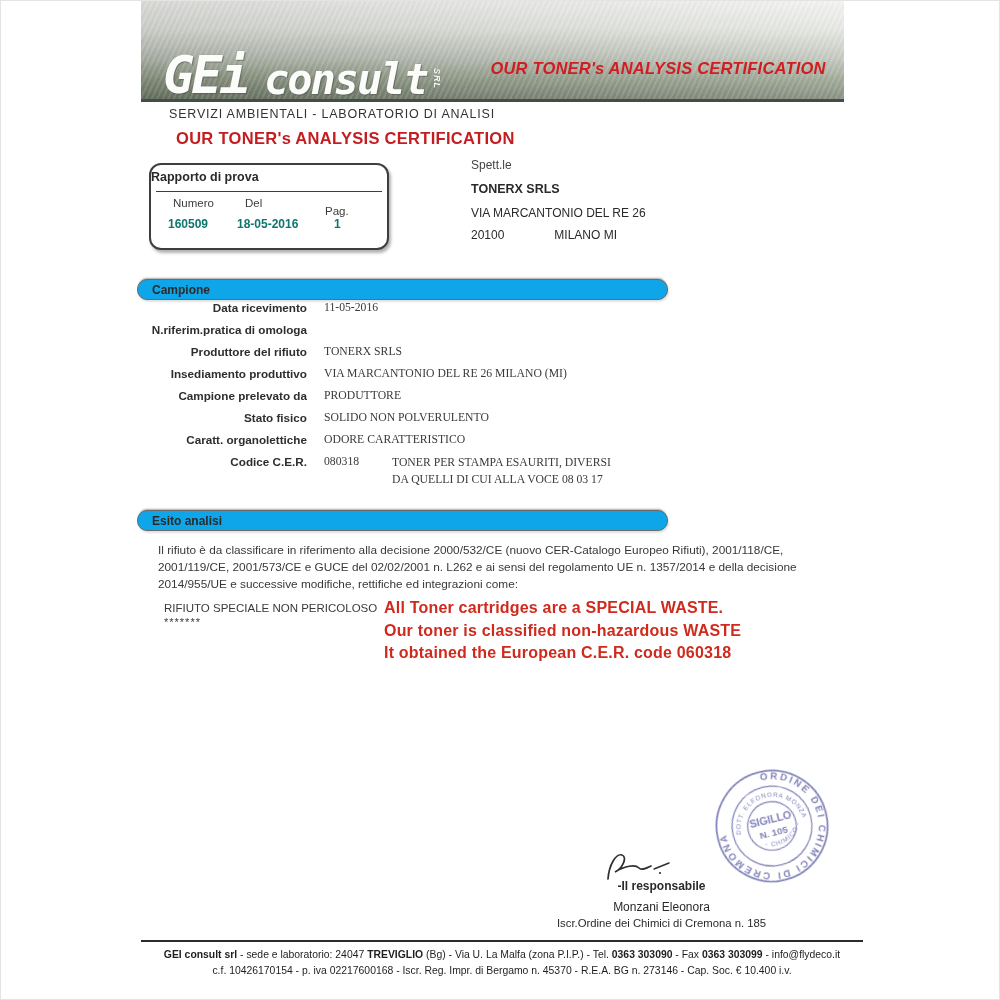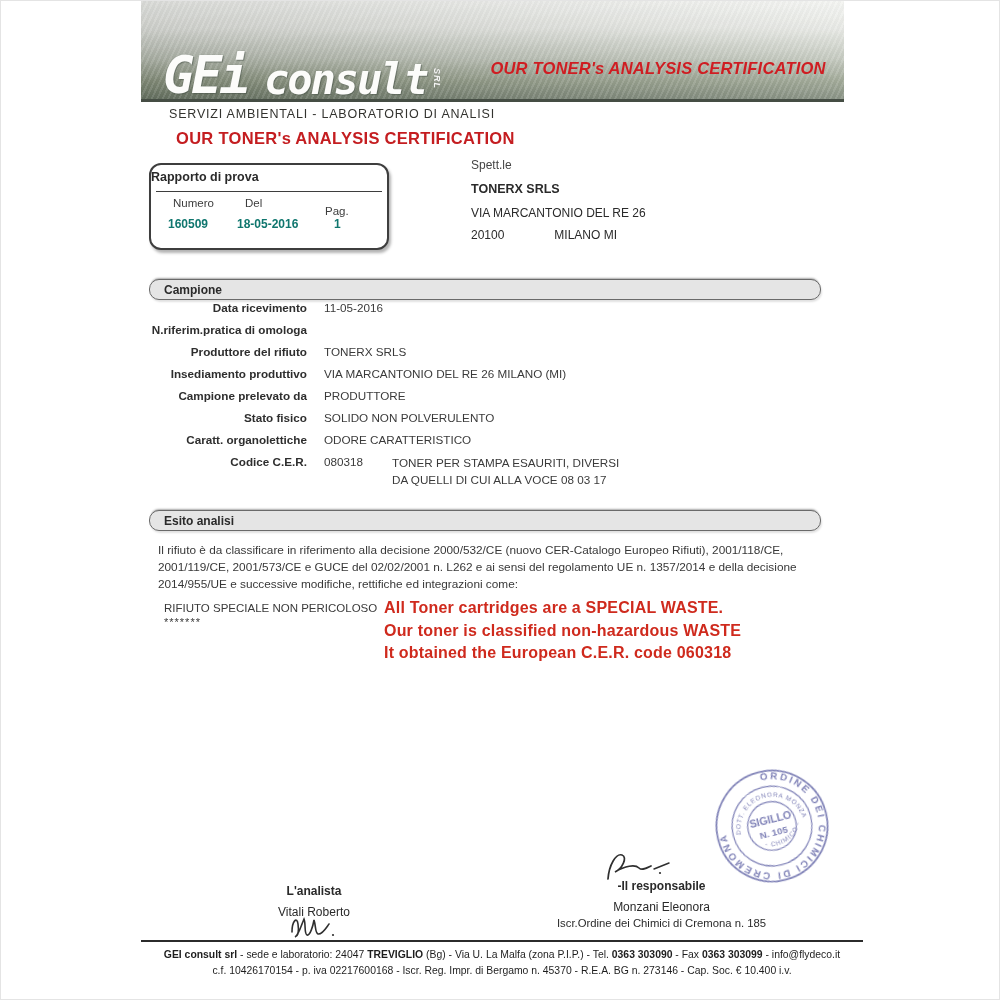--- a/index.html
+++ b/index.html
@@ -44,32 +44,32 @@
 
   
   .addressee { position:absolute; left:470px; top:157px; font-size:12px; }
   .addr-salut { margin-bottom:10px; color:#444; }
   .addr-name { font-weight:bold; font-size:12.5px; margin-bottom:10px; }
   .addr-street { margin-bottom:8px; }
   .addr-zip { display:inline-block; min-width:52px; }
   .addr-city { margin-left:28px; }
 
   
-  .pill { position:absolute; left:148px; width:672px; height:21px; background:#e5e5e5;
+  .pill { position:absolute; left:136px; width:531px; height:21px; background:#0ea5e9;
     border:1.5px solid #6a6a6a; border-radius:10px;
     box-shadow:0 -3px 2px -2px rgba(0,0,0,0.35), 1px 2px 2px rgba(0,0,0,0.12); }
   .pill span { position:absolute; left:14px; top:3px; font-weight:bold; font-size:12px; }
   #pill-campione { top:278px; }
   #pill-esito { top:509px; }
 
   
   .fields { position:absolute; left:148px; top:300px; width:660px; }
   .frow { display:flex; align-items:flex-start; min-height:22px; }
   .flabel { width:158px; text-align:right; font-weight:bold; font-size:11.7px; color:#2e2e2e; }
-  .fvalue { margin-left:17px; font-size:11.7px; color:#3a3a3a; }
+  .fvalue { margin-left:17px; font-size:11.7px; color:#3a3a3a;font-family:Liberation Serif, serif; }
   .fcode { display:inline-block; width:68px; }
   .fdesc { display:inline-block; vertical-align:top; line-height:16.5px; }
 
   
   .paragraph { position:absolute; left:157px; top:541px; width:660px; font-size:11.8px;
     line-height:16.8px; color:#383838; }
   .classification { position:absolute; left:163px; top:601px; font-size:11.5px; color:#3a3a3a; }
   .asterisks { position:absolute; left:163px; top:615px; font-size:11px; letter-spacing:1px;
     color:#3a3a3a; }
   .red-note { position:absolute; left:383px; top:596px; font-weight:bold; font-size:16px;
@@ -213,28 +213,20 @@
         <textPath href="#inner-top-arc" startOffset="2">DOTT. ELEONORA MONZANI</textPath>
       </text>
       <text font-size="6.6" letter-spacing="1">
         <textPath href="#inner-bottom-arc" startOffset="28">- CHIMICO -</textPath>
       </text>
       <text x="75" y="72" text-anchor="middle" font-size="11" font-weight="bold">SIGILLO</text>
       <text x="75" y="85" text-anchor="middle" font-size="10" font-weight="bold">N. 105</text>
     </g>
   </svg>
 
-  <div class="sig-left">
-    <div class="sig-title">L'analista</div>
-    <div class="sig-name">Vitali Roberto</div>
-    <svg class="scribble" width="52" height="26" viewBox="0 0 52 26">
-      <path d="M4,19 C4,8 9,3 10,11 C11,18 10,23 7,24 C11,22 14,10 16,6 C18,11 16,21 19,22 C22,23 25,13 26,7 C28,13 27,20 30,21 C34,22 38,15 41,11" fill="none" stroke="#2f2f2f" stroke-width="1.6" stroke-linecap="round"></path>
-      <circle cx="45" cy="22" r="1.1" fill="#2f2f2f"></circle>
-    </svg>
-  </div>
 
   <div class="sig-right">
     <svg class="scribble" width="72" height="34" viewBox="0 0 72 34">
       <path d="M6,30 C7,16 14,4 20,6 C26,8 20,20 13,23 C23,17 33,15 37,19 C40,22 45,19 49,17" fill="none" stroke="#2f2f2f" stroke-width="1.7" stroke-linecap="round"></path>
       <path d="M52,20 L67,14" fill="none" stroke="#2f2f2f" stroke-width="1.5" stroke-linecap="round"></path>
       <circle cx="58" cy="24" r="1.1" fill="#2f2f2f"></circle>
     </svg>
     <div class="sig-title">-Il responsabile</div>
     <div class="sig-name">Monzani Eleonora</div>
     <div class="sig-reg">Iscr.Ordine dei Chimici di Cremona n. 185</div>

